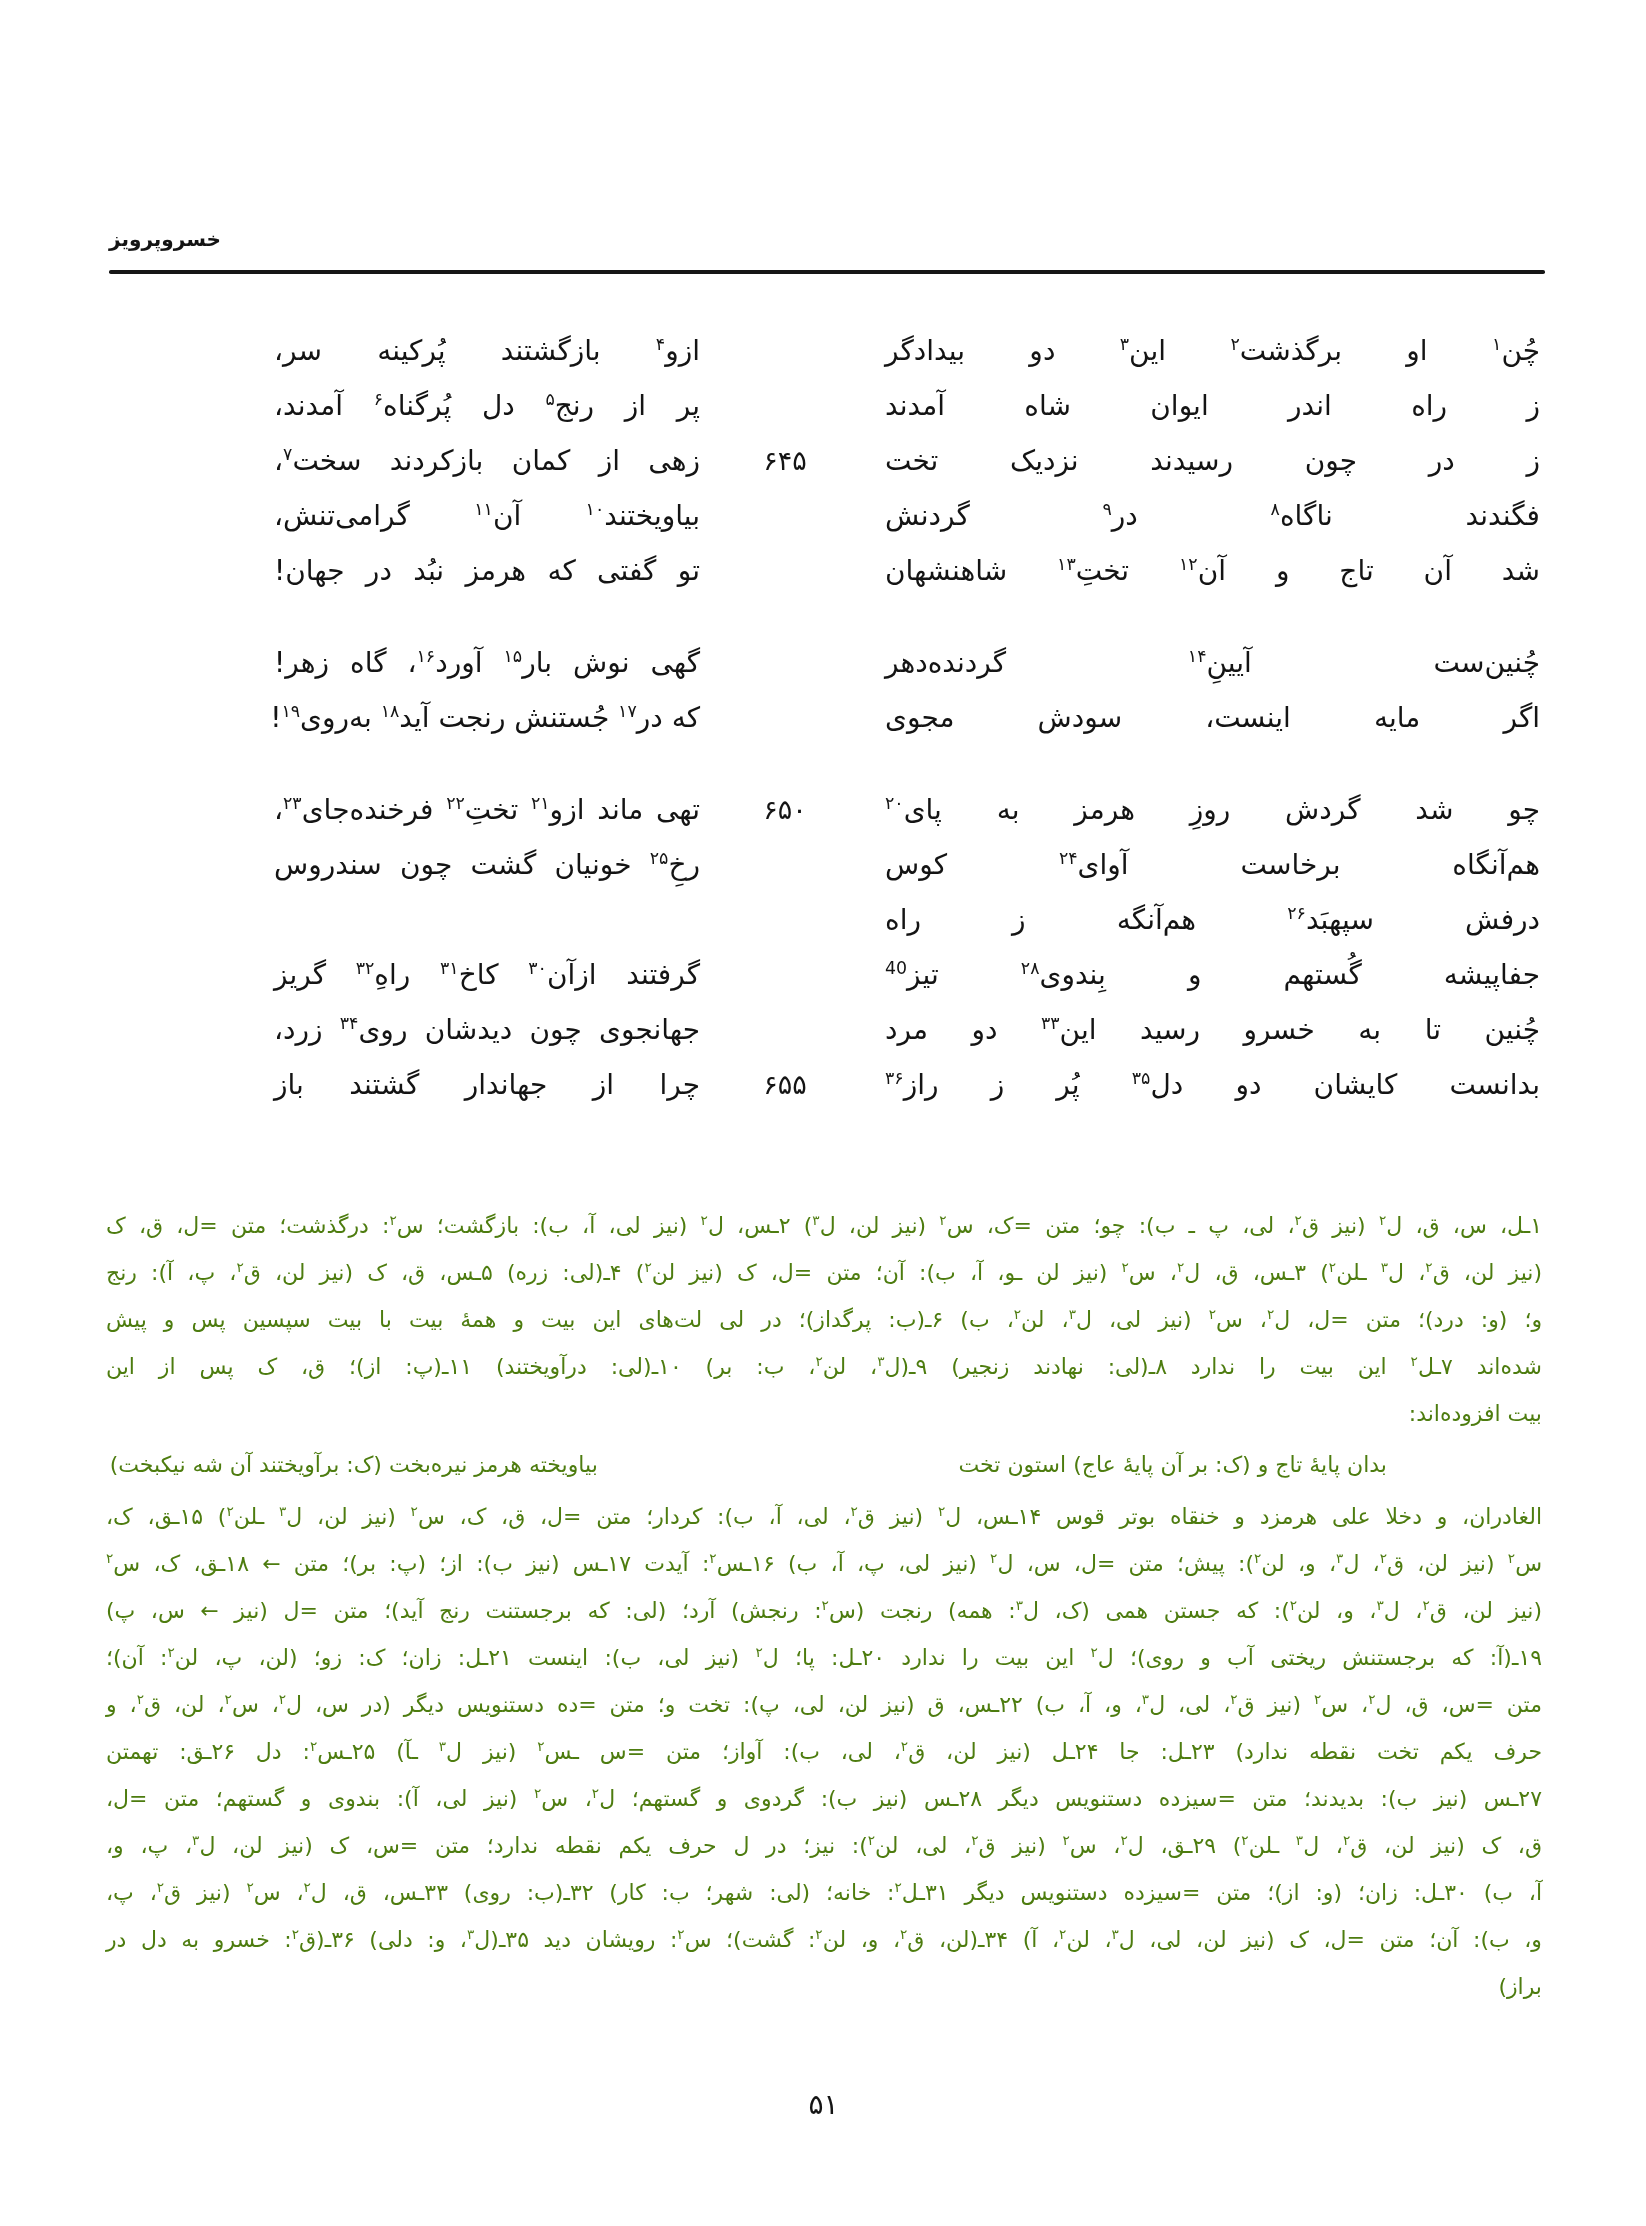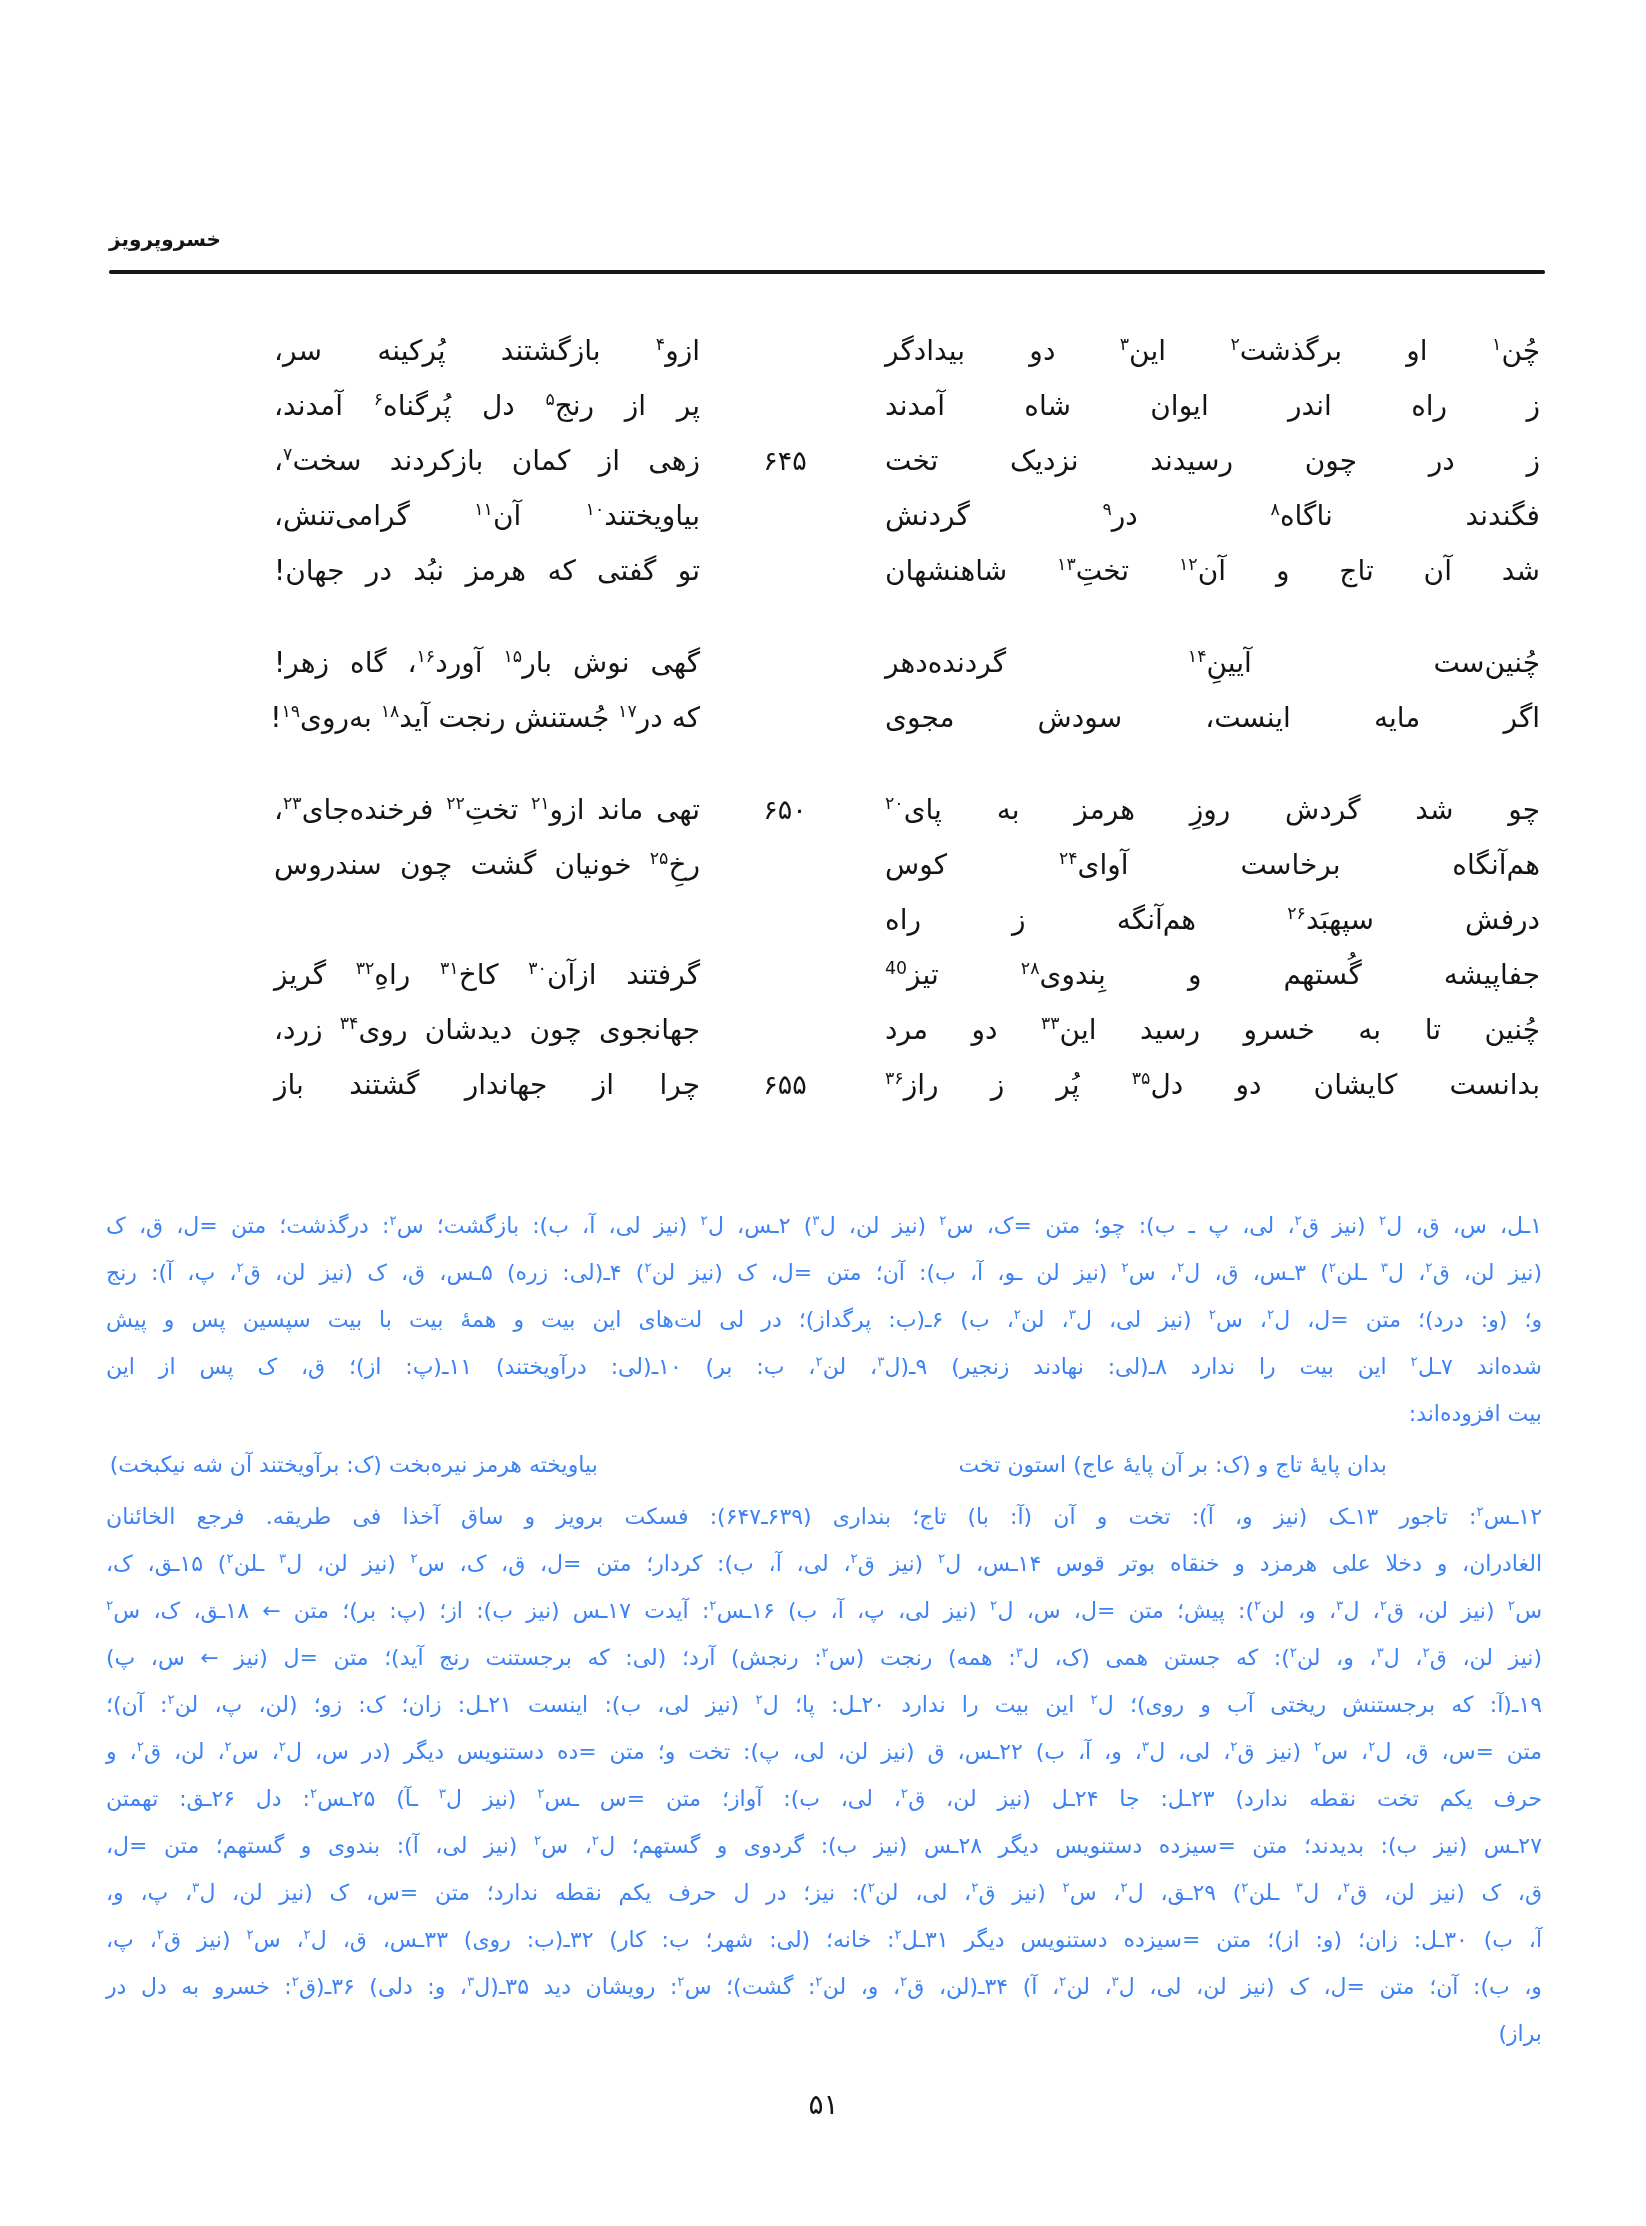--- a/index.html
+++ b/index.html
@@ -10,21 +10,21 @@
   .header-rule{position:absolute;top:270px;left:109px;width:1436px;height:3.7px;background:#161616;border-radius:1.8px;}
   
   .poem{position:absolute;top:323px;right:107px;width:1266px;direction:rtl;}
   .vblock{margin-bottom:37px;}
   .vrow{display:flex;direction:rtl;height:55px;line-height:55px;font-size:28px;white-space:nowrap;}
   .hem-r{width:655px;text-align:justify;text-align-last:justify;overflow:visible;}
   .gut{width:185px;box-sizing:border-box;padding-right:14.8px;text-align:center;font-size:27px;}
   .hem-l{width:426px;text-align:justify;text-align-last:justify;overflow:visible;}
   sup{font-size:0.62em;line-height:0;vertical-align:super;}
   
-  .fns{position:absolute;top:1202px;left:106px;width:1436px;direction:rtl;font-size:22px;color:#3b82f6;}
+  .fns{position:absolute;top:1202px;left:106px;width:1436px;direction:rtl;font-size:22px;color:#4d7c0f;}
   .fn-line{line-height:47px;text-align:justify;text-align-last:justify;white-space:nowrap;}
   .fn-line.fn-last{text-align-last:right;white-space:normal;}
   .fn-verse{display:flex;direction:rtl;justify-content:space-between;line-height:50px;
             padding:2.8px 155px 2.8px 3.7px;font-size:22px;}
   .fn-verse .ivr,.fn-verse .ivl{white-space:nowrap;text-align:center;}
   
   .pageno{position:absolute;top:2088px;left:0;width:100%;text-align:center;font-size:28px;}
 </style>
 </head>
 <body>
@@ -113,21 +113,20 @@
         <div class="fn-line"><span>(نیز لن، ق</span><sup>۲</sup><span>، ل</span><sup>۳</sup><span> ـلن</span><sup>۲</sup><span>) ۳ـس، ق، ل</span><sup>۲</sup><span>، س</span><sup>۲</sup><span> (نیز لن ـو، آ، ب): آن؛ متن =ل، ک (نیز لن</span><sup>۲</sup><span>) ۴ـ(لی: زره) ۵ـس، ق، ک (نیز لن، ق</span><sup>۲</sup><span>، پ، آ): رنج</span></div>
         <div class="fn-line"><span>و؛ (و: درد)؛ متن =ل، ل</span><sup>۲</sup><span>، س</span><sup>۲</sup><span> (نیز لی، ل</span><sup>۳</sup><span>، لن</span><sup>۲</sup><span>، ب) ۶ـ(ب: پرگداز)؛ در لی لت‌های این بیت و همهٔ بیت با بیت سپسین پس و پیش</span></div>
         <div class="fn-line"><span>شده‌اند ۷ـل</span><sup>۲</sup><span> این بیت را ندارد ۸ـ(لی: نهادند زنجیر) ۹ـ(ل</span><sup>۳</sup><span>، لن</span><sup>۲</sup><span>، ب: بر) ۱۰ـ(لی: درآویختند) ۱۱ـ(پ: از)؛ ق، ک پس از این</span></div>
         <div class="fn-line fn-last"><span>بیت افزوده‌اند:</span></div>
       </div>
     <div class="fn-verse">
       <span class="ivr"><span>بدان پایهٔ تاج و (ک: بر آن پایهٔ عاج) استون تخت</span></span>
       <span class="ivl"><span>بیاویخته هرمز نیره‌بخت (ک: برآویختند آن شه نیکبخت)</span></span>
     </div>
     <div id="fn-para2">
-        <div class="fn-line"><span>۱۲ـس</span><sup>۲</sup><span>: تاجور ۱۳ـک (نیز و، آ): تخت و آن (آ: با) تاج؛ بنداری (۶۳۹ـ۶۴۷): فسکت برویز و ساق آخذا فی طریقه. فرجع الخائنان</span></div>
         <div class="fn-line"><span>الغادران، و دخلا علی هرمزد و خنقاه بوتر قوس ۱۴ـس، ل</span><sup>۲</sup><span> (نیز ق</span><sup>۲</sup><span>، لی، آ، ب): کردار؛ متن =ل، ق، ک، س</span><sup>۲</sup><span> (نیز لن، ل</span><sup>۳</sup><span> ـلن</span><sup>۲</sup><span>) ۱۵ـق، ک،</span></div>
         <div class="fn-line"><span>س</span><sup>۲</sup><span> (نیز لن، ق</span><sup>۲</sup><span>، ل</span><sup>۳</sup><span>، و، لن</span><sup>۲</sup><span>): پیش؛ متن =ل، س، ل</span><sup>۲</sup><span> (نیز لی، پ، آ، ب) ۱۶ـس</span><sup>۲</sup><span>: آیدت ۱۷ـس (نیز ب): از؛ (پ: بر)؛ متن ← ۱۸ـق، ک، س</span><sup>۲</sup><span></span></div>
         <div class="fn-line"><span>(نیز لن، ق</span><sup>۲</sup><span>، ل</span><sup>۳</sup><span>، و، لن</span><sup>۲</sup><span>): که جستن همی (ک، ل</span><sup>۳</sup><span>: همه) رنجت (س</span><sup>۲</sup><span>: رنجش) آرد؛ (لی: که برجستنت رنج آید)؛ متن =ل (نیز ← س، پ)</span></div>
         <div class="fn-line"><span>۱۹ـ(آ: که برجستنش ریختی آب و روی)؛ ل</span><sup>۲</sup><span> این بیت را ندارد ۲۰ـل: پا؛ ل</span><sup>۲</sup><span> (نیز لی، ب): اینست ۲۱ـل: زان؛ ک: زو؛ (لن، پ، لن</span><sup>۲</sup><span>: آن)؛</span></div>
         <div class="fn-line"><span>متن =س، ق، ل</span><sup>۲</sup><span>، س</span><sup>۲</sup><span> (نیز ق</span><sup>۲</sup><span>، لی، ل</span><sup>۳</sup><span>، و، آ، ب) ۲۲ـس، ق (نیز لن، لی، پ): تخت و؛ متن =ده دستنویس دیگر (در س، ل</span><sup>۲</sup><span>، س</span><sup>۲</sup><span>، لن، ق</span><sup>۲</sup><span>، و</span></div>
         <div class="fn-line"><span>حرف یکم تخت نقطه ندارد) ۲۳ـل: جا ۲۴ـل (نیز لن، ق</span><sup>۲</sup><span>، لی، ب): آواز؛ متن =س ـس</span><sup>۲</sup><span> (نیز ل</span><sup>۳</sup><span> ـآ) ۲۵ـس</span><sup>۲</sup><span>: دل ۲۶ـق: تهمتن</span></div>
         <div class="fn-line"><span>۲۷ـس (نیز ب): بدیدند؛ متن =سیزده دستنویس دیگر ۲۸ـس (نیز ب): گردوی و گستهم؛ ل</span><sup>۲</sup><span>، س</span><sup>۲</sup><span> (نیز لی، آ): بندوی و گستهم؛ متن =ل،</span></div>
         <div class="fn-line"><span>ق، ک (نیز لن، ق</span><sup>۲</sup><span>، ل</span><sup>۳</sup><span> ـلن</span><sup>۲</sup><span>) ۲۹ـق، ل</span><sup>۲</sup><span>، س</span><sup>۲</sup><span> (نیز ق</span><sup>۲</sup><span>، لی، لن</span><sup>۲</sup><span>): نیز؛ در ل حرف یکم نقطه ندارد؛ متن =س، ک (نیز لن، ل</span><sup>۳</sup><span>، پ، و،</span></div>
         <div class="fn-line"><span>آ، ب) ۳۰ـل: زان؛ (و: از)؛ متن =سیزده دستنویس دیگر ۳۱ـل</span><sup>۲</sup><span>: خانه؛ (لی: شهر؛ ب: کار) ۳۲ـ(ب: روی) ۳۳ـس، ق، ل</span><sup>۲</sup><span>، س</span><sup>۲</sup><span> (نیز ق</span><sup>۲</sup><span>، پ،</span></div>
         <div class="fn-line"><span>و، ب): آن؛ متن =ل، ک (نیز لن، لی، ل</span><sup>۳</sup><span>، لن</span><sup>۲</sup><span>، آ) ۳۴ـ(لن، ق</span><sup>۲</sup><span>، و، لن</span><sup>۲</sup><span>: گشت)؛ س</span><sup>۲</sup><span>: رویشان دید ۳۵ـ(ل</span><sup>۳</sup><span>، و: دلی) ۳۶ـ(ق</span><sup>۲</sup><span>: خسرو به دل در</span></div>

